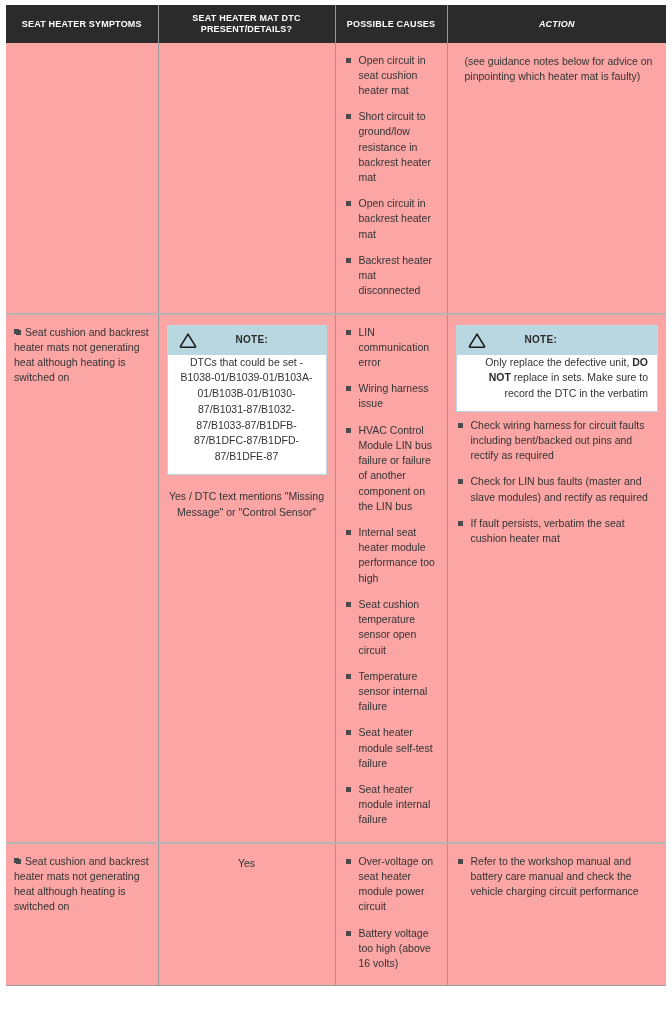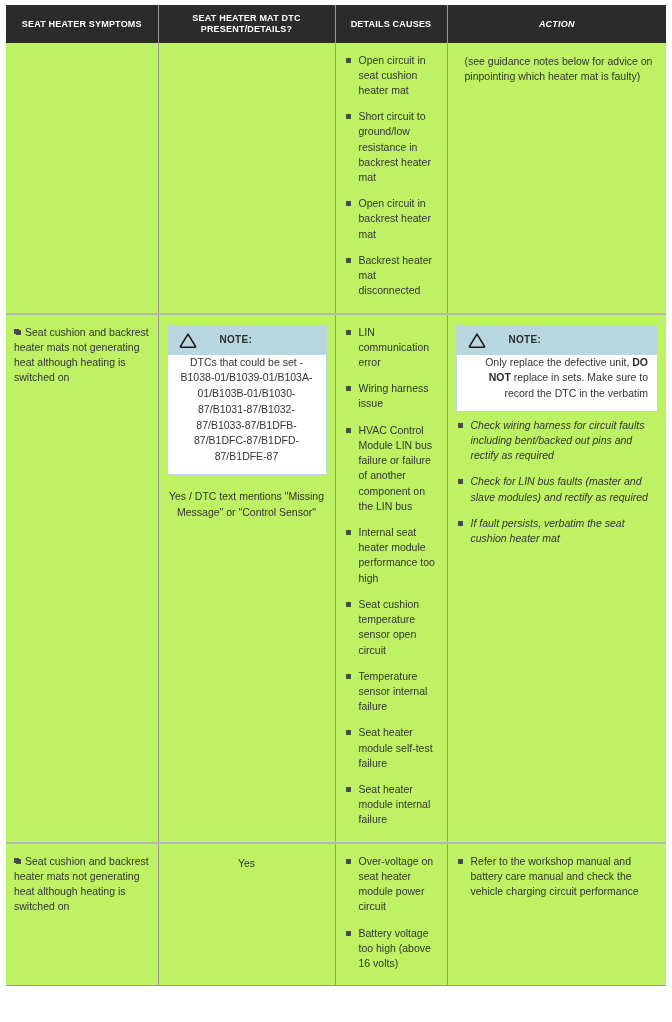--- a/index.html
+++ b/index.html
@@ -46,21 +46,21 @@
   thead th:last-child { border-right: none; font-style: italic; }
 
   
   tbody td {
     border-right: 1px solid #9a9a9a;
     border-bottom: 2px solid #b5b5b5;
     vertical-align: top;
     padding: 10px 8px 14px 8px;
     font-size: 10.5px;
     line-height: 1.45;
-    background: #bef264;
+    background: #fca5a5;
   }
   tbody td:last-child { border-right: none; }
   tbody tr:last-child td { border-bottom: 1px solid #9a9a9a; }
 
   .col-sym   { width: 152px; }
   .col-dtc   { width: 177px; }
   .col-cause { width: 112px; }
   .col-act   { width: 219px; }
 
   .center  { text-align: center; }
@@ -107,20 +107,21 @@
   .note-box {
     border: 1px solid #bcd7e2;
     background: #ffffff;
     margin: 0 0 6px 0;
   }
   .note-head {
     background: #b9d7e0;
     display: flex;
     align-items: center;
     padding: 6px 8px 6px 10px;
+    gap: 16px;
   }
   .note-head .tri-icon {
     width: 20px;
     height: 17px;
     flex: 0 0 auto;
     display: block;
   }
   .note-head .note-label {
     font-size: 10px;
     font-weight: bold;
@@ -152,40 +153,40 @@
   }
 
   .action-intro {
     font-size: 10.5px;
     line-height: 1.5;
     text-align: left;
     padding-left: 9px;
     padding-top: 1px;
   }
 
-  .action-list { margin-top: 14px; font-style: italic; }
+  .action-list { margin-top: 14px; }
 </style>
 </head>
 <body>
 
 <div class="sheet">
 
   <table class="dtc-table">
     <colgroup>
       <col class="col-sym">
       <col class="col-dtc">
       <col class="col-cause">
       <col class="col-act">
     </colgroup>
 
     <thead>
       <tr>
         <th>SEAT HEATER SYMPTOMS</th>
         <th>SEAT HEATER MAT DTC PRESENT/DETAILS?</th>
-        <th>DETAILS CAUSES</th>
+        <th>POSSIBLE CAUSES</th>
         <th>ACTION</th>
       </tr>
     </thead>
 
     <tbody>
 
       <tr>
         <td class="col-sym"></td>
 
         <td class="col-dtc"></td>

